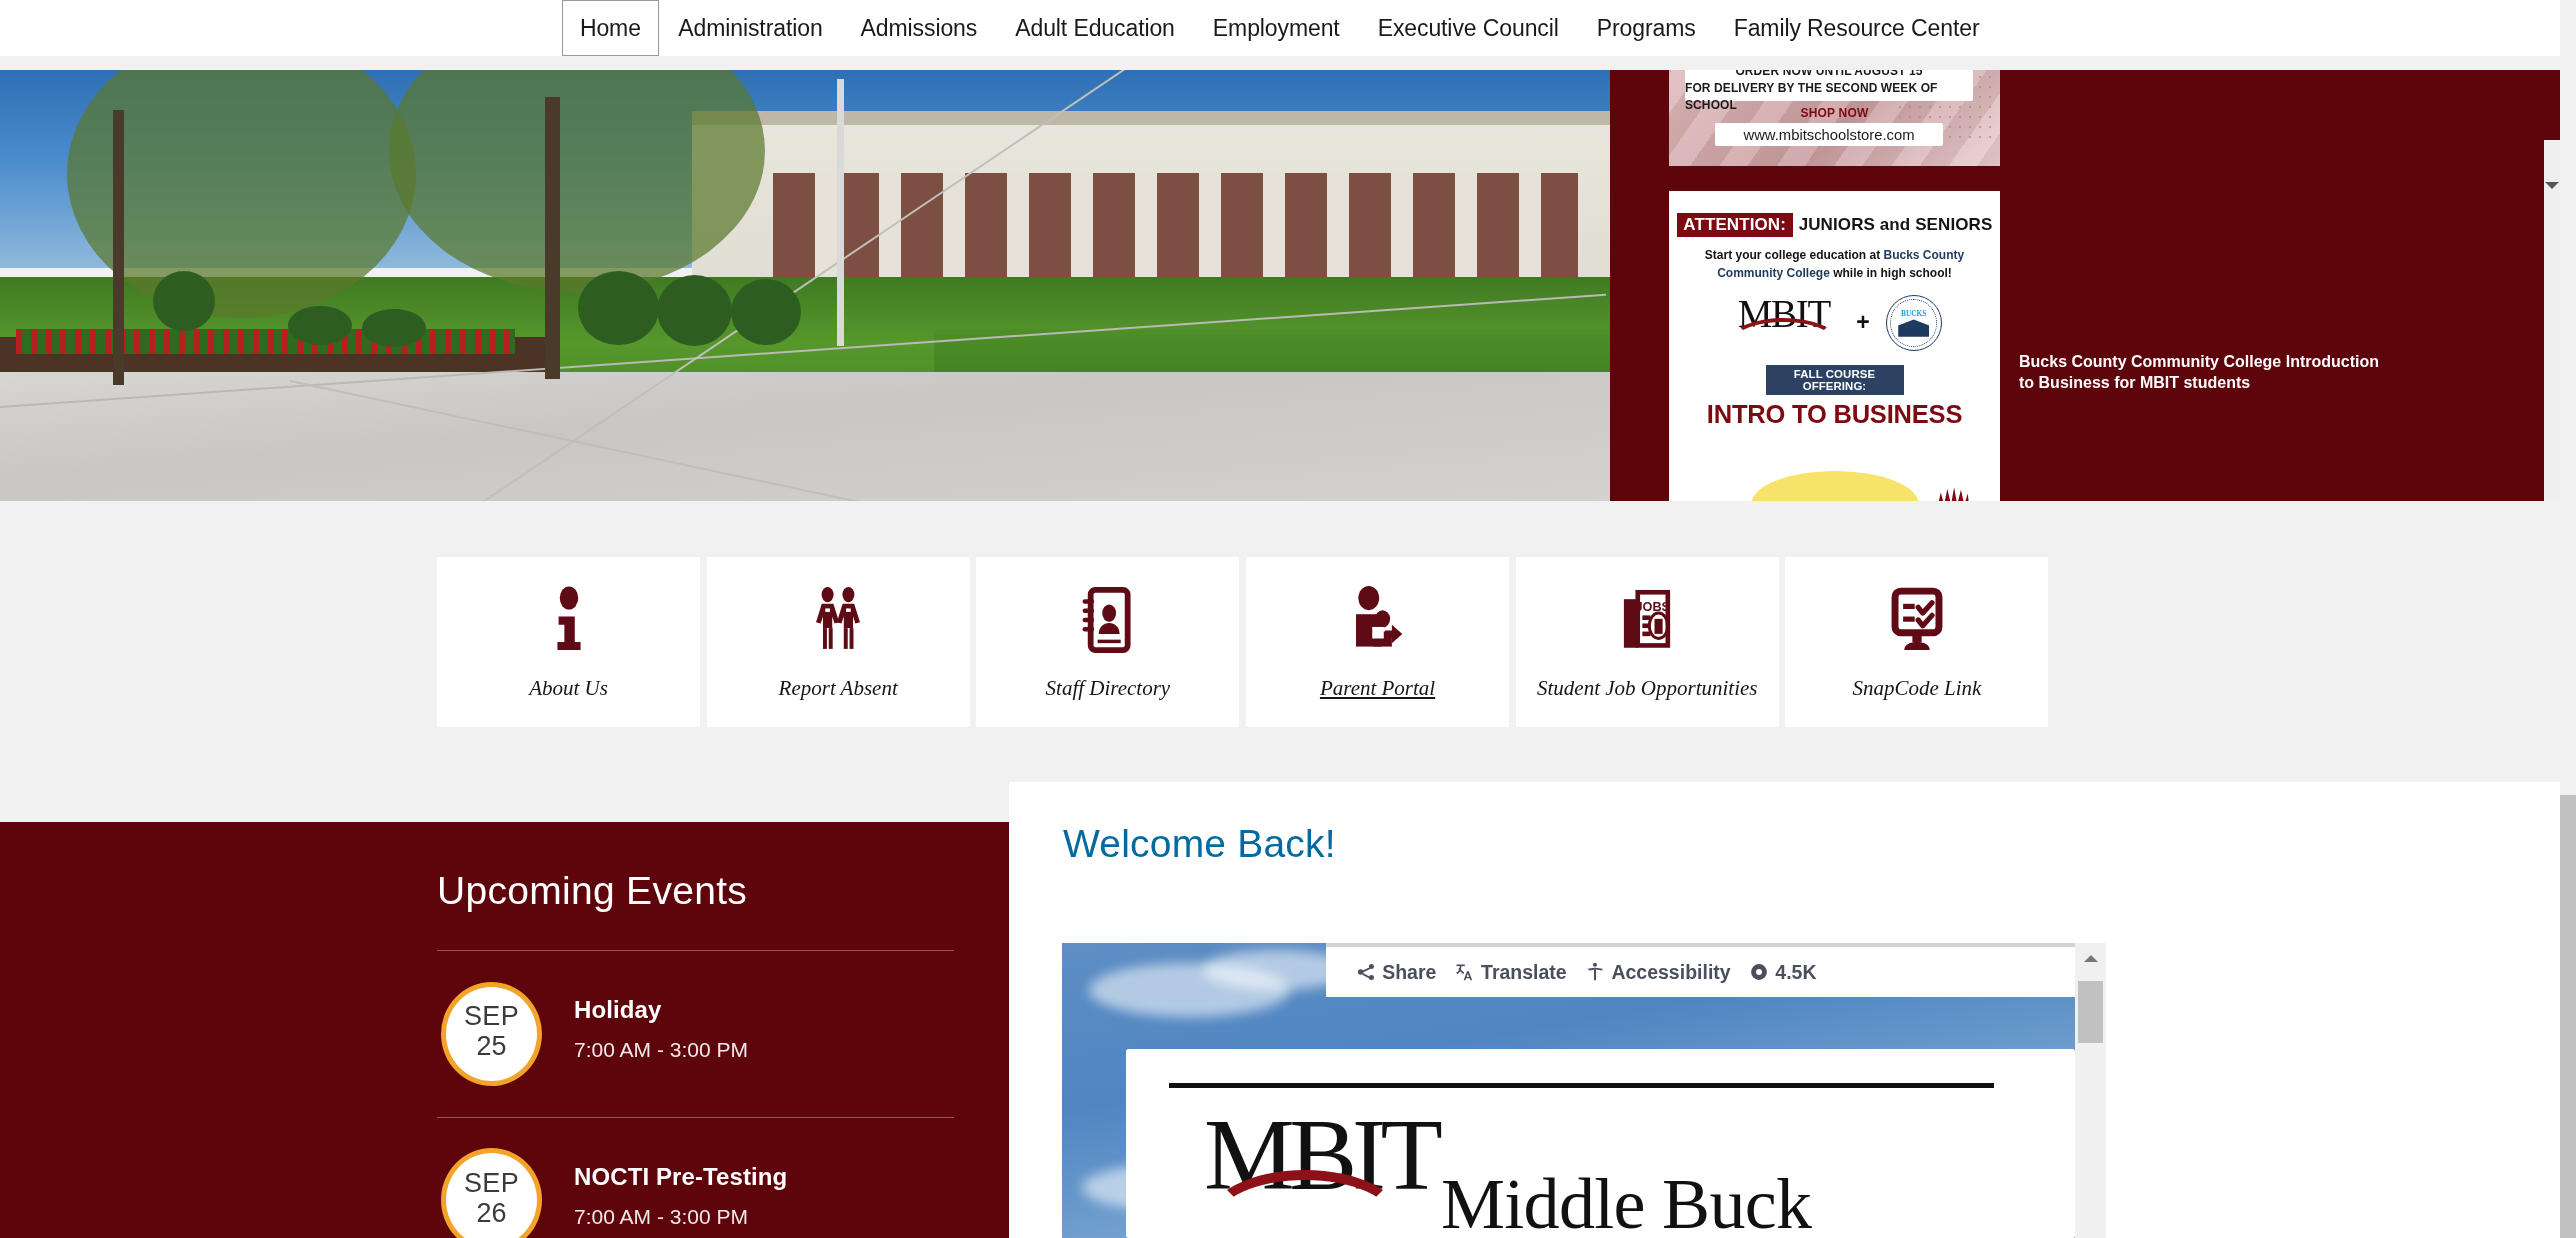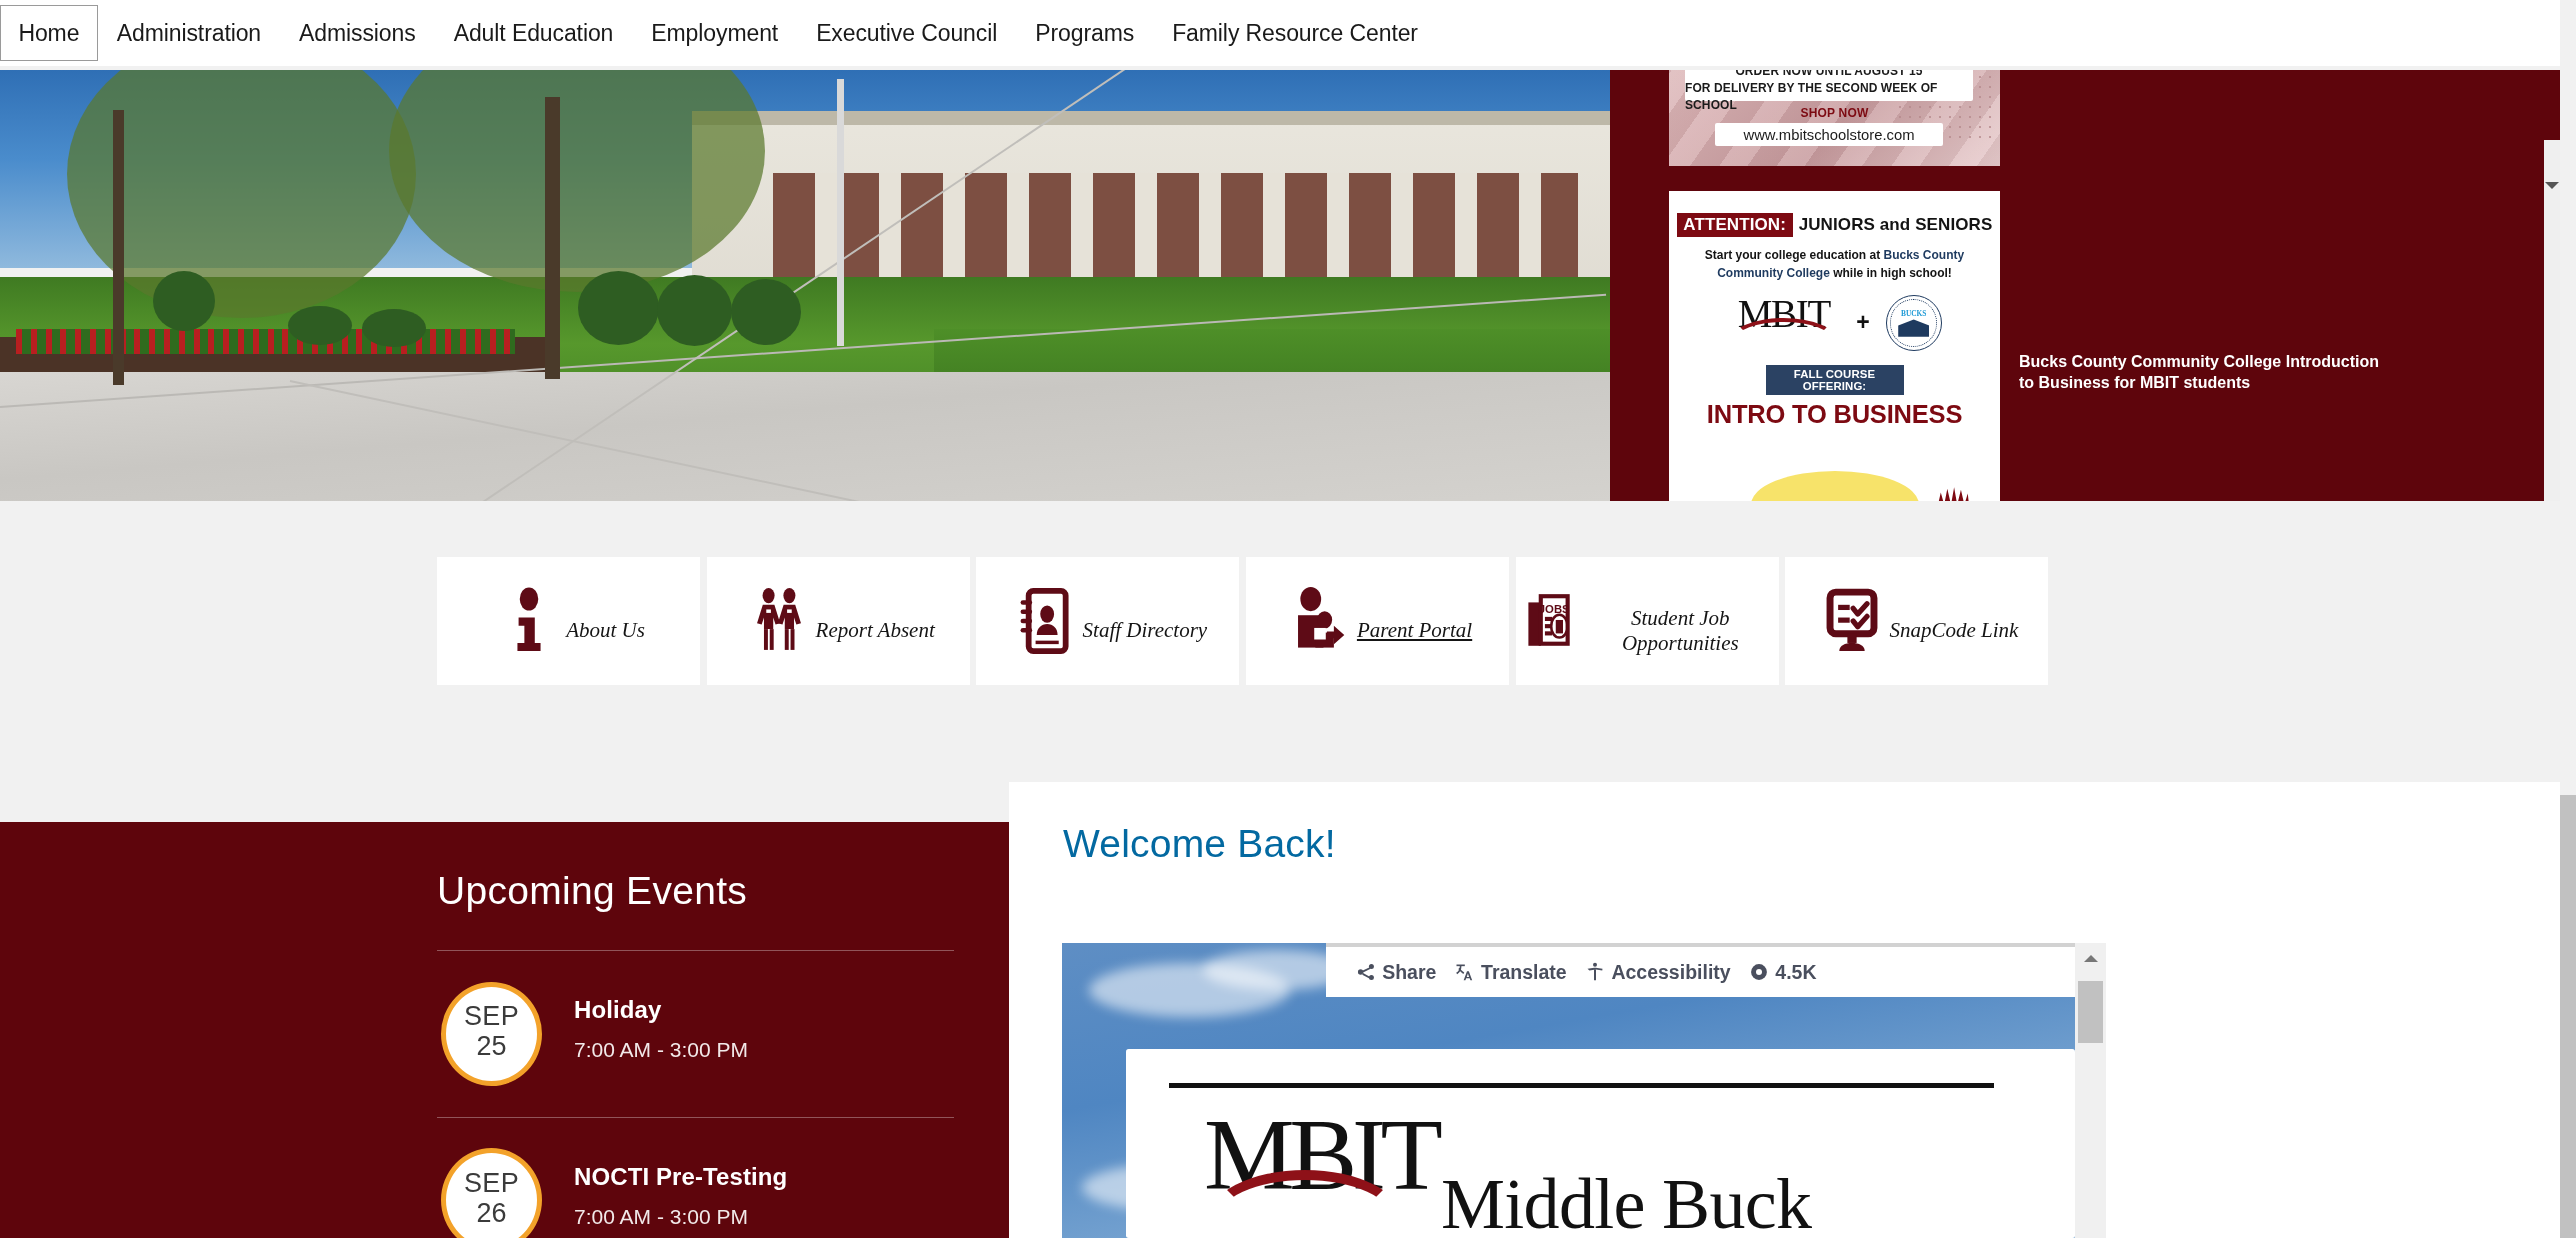--- a/index.html
+++ b/index.html
@@ -2,22 +2,22 @@
 <html style="font-size:10.7px"><head>
 <meta charset="utf-8">
 <title>MBIT School Website</title>
 <style>
   *{box-sizing:border-box;margin:0;padding:0;}
   html,body{width:2576px;height:1238px;overflow:hidden;}
   body{font-family:"Liberation Sans",sans-serif;background:#f1f1f1;}
   .page{position:relative;width:2576px;height:1238px;overflow:hidden;background:#f1f1f1;}
 
   
-  .topnav{position:absolute;left:0;top:0;width:2560px;height:66px;background:#ffffff;
-          display:flex;align-items:center;justify-content:flex-start;z-index:30;}
+  .topnav{position:absolute;left:0;top:0;width:2560px;height:56px;background:#ffffff;
+          display:flex;align-items:center;justify-content:center;z-index:30;}
   .nav-list{display:flex;align-items:center;gap:0;}
   .nav-item{font-size:23px;color:#1a1a1a;padding:10.7px 19px;white-space:nowrap;cursor:pointer;
             letter-spacing:-0.1px;}
   .nav-item.active{border:1.3px solid #9a9a9a;padding:13.4px 17.4px;}
 
   
   .hero-strip{position:absolute;left:0;top:70px;width:2560px;height:431px;overflow:hidden;z-index:5;}
 
   .hero-photo{position:absolute;left:0;top:0;width:1610px;height:431px;overflow:hidden;}
   .sky{position:absolute;left:0;top:0;width:100%;height:46%;
@@ -103,21 +103,21 @@
   .page-sb-thumb{position:absolute;left:0;top:725px;width:16px;height:498px;background:#c1c1c1;}
   .hero-sb{position:absolute;left:2544px;top:70px;width:16px;height:431px;background:#efefef;z-index:40;}
   .hero-sb-arrow{position:absolute;left:50%;transform:translateX(-50%);width:0;height:0;
       border-left:7.4px solid transparent;border-right:7.4px solid transparent;}
   .arrow-down{border-top:7.4px solid #555;}
   .arrow-up{border-bottom:7.4px solid #777;}
 
   
   .quick-wrap{position:absolute;left:0;top:502px;width:2560px;height:280px;background:#f1f1f1;}
   .quick-row{position:absolute;left:437px;top:55px;display:flex;gap:6.7px;}
-  .tile{width:263px;height:128px;background:#fff;display:flex;flex-direction:row;
+  .tile{width:263px;height:170px;background:#fff;display:flex;flex-direction:column;
         align-items:center;justify-content:center;cursor:pointer;}
   .tile svg{width:74px;height:74px;display:block;}
   .tile .lbl{margin-top:19px;font-family:"Liberation Serif",serif;font-style:italic;
         font-size:21px;color:#151515;text-align:center;}
   .tile .lbl.underline{text-decoration:underline;}
 
   
   .events{position:absolute;left:0;top:782px;width:1009px;height:456px;background:#5e050c;
           padding:47px 0 16px 437px;margin-top:40px;}
   .events h2{font-size:39px;font-weight:300;color:#fff;letter-spacing:0.3px;}

